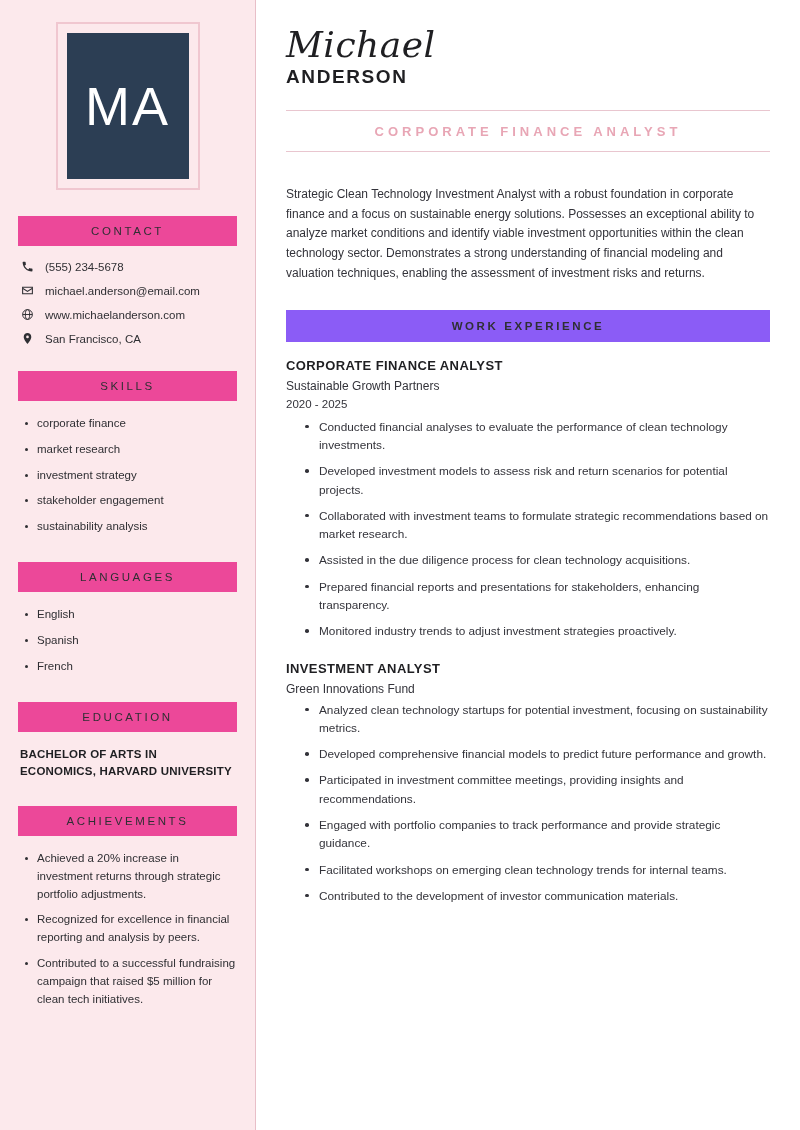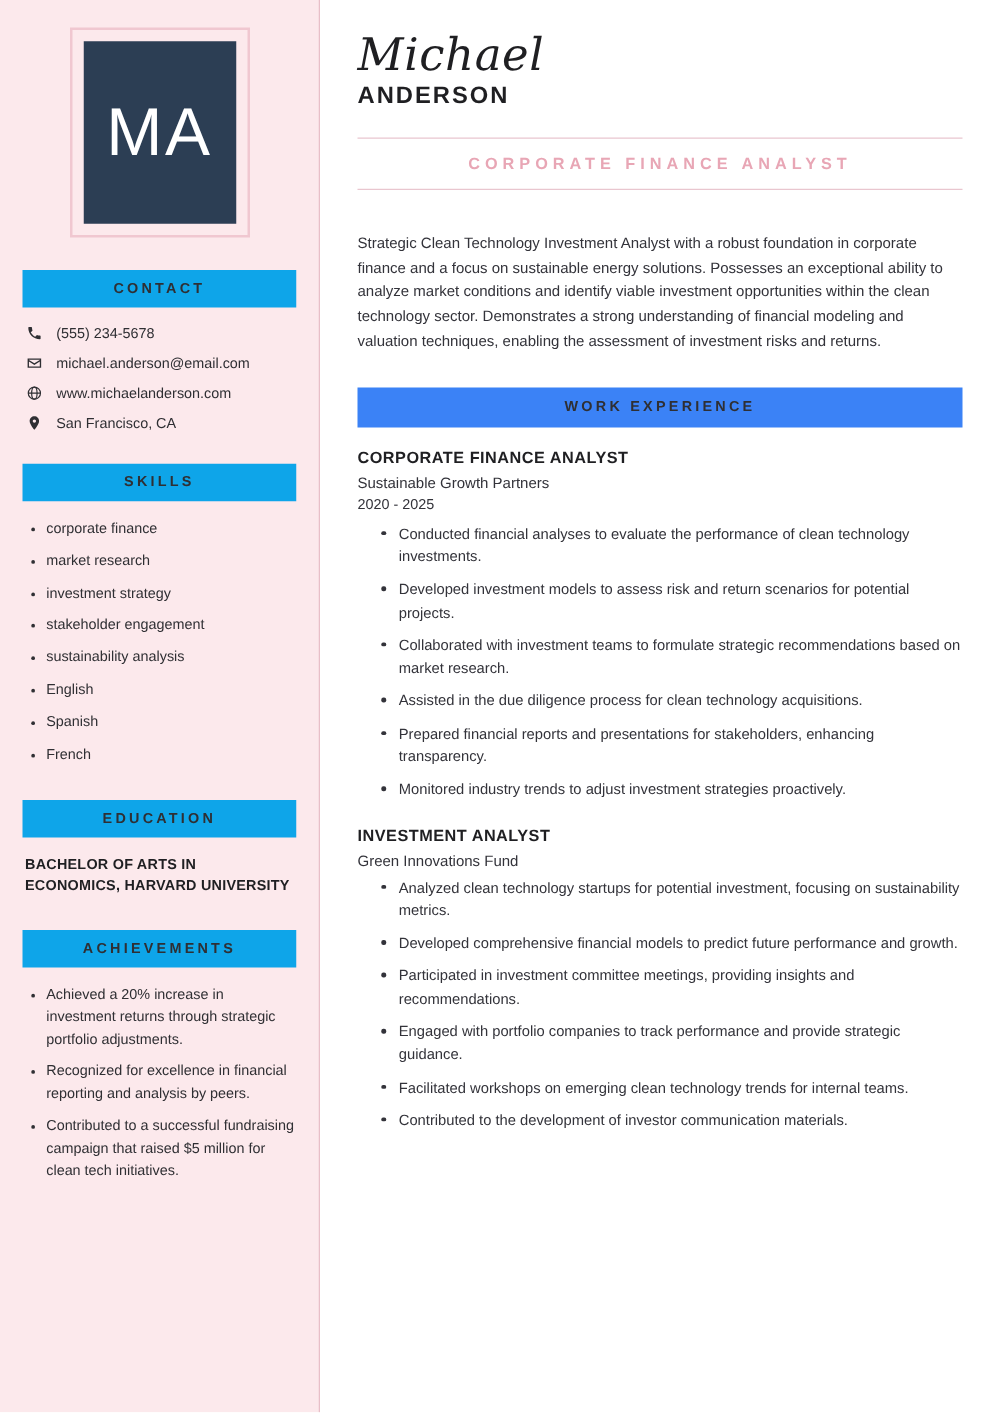--- a/index.html
+++ b/index.html
@@ -45,25 +45,25 @@
     align-items: center;
     justify-content: center;
     font-size: 54px;
     letter-spacing: 2px;
     font-weight: 400;
     font-family: "Liberation Sans", sans-serif;
   }
 
   .side-head {
     margin: 26px 0 14px 0;
-    background: #0ea5e9;
+    background: #ec4899;
     text-align: center;
     font-size: 11.5px;
     letter-spacing: 2.6px;
-    font-weight: bold;
+    font-weight: normal;
     color: #2f2f33;
     padding: 9px 0;
   }
 
   .contact-list { margin: 12px 2px; }
   .contact-row {
     display: flex;
     align-items: center;
     gap: 10px;
     margin-bottom: 11px;
@@ -152,21 +152,21 @@
   .summary {
     margin-top: 33px;
     font-size: 12px;
     line-height: 1.65;
     color: #33333a;
     text-align: left;
   }
 
   .main-head {
     margin: 26px 0 16px 0;
-    background: #3b82f6;
+    background: #8b5cf6;
     text-align: center;
     font-size: 11.5px;
     letter-spacing: 2.6px;
     font-weight: bold;
     color: #2f2f33;
     padding: 10px 0;
   }
 
   .job { margin-bottom: 20px; }
   .job-title {
@@ -261,20 +261,21 @@
 
     <div class="side-head">SKILLS</div>
     <ul class="bullets">
       <li>corporate finance</li>
       <li>market research</li>
       <li>investment strategy</li>
       <li>stakeholder engagement</li>
       <li>sustainability analysis</li>
     </ul>
 
+    <div class="side-head">LANGUAGES</div>
     <ul class="bullets">
       <li>English</li>
       <li>Spanish</li>
       <li>French</li>
     </ul>
 
     <div class="side-head">EDUCATION</div>
     <div class="edu-block">BACHELOR OF ARTS IN ECONOMICS, HARVARD UNIVERSITY</div>
 
     <div class="side-head">ACHIEVEMENTS</div>

